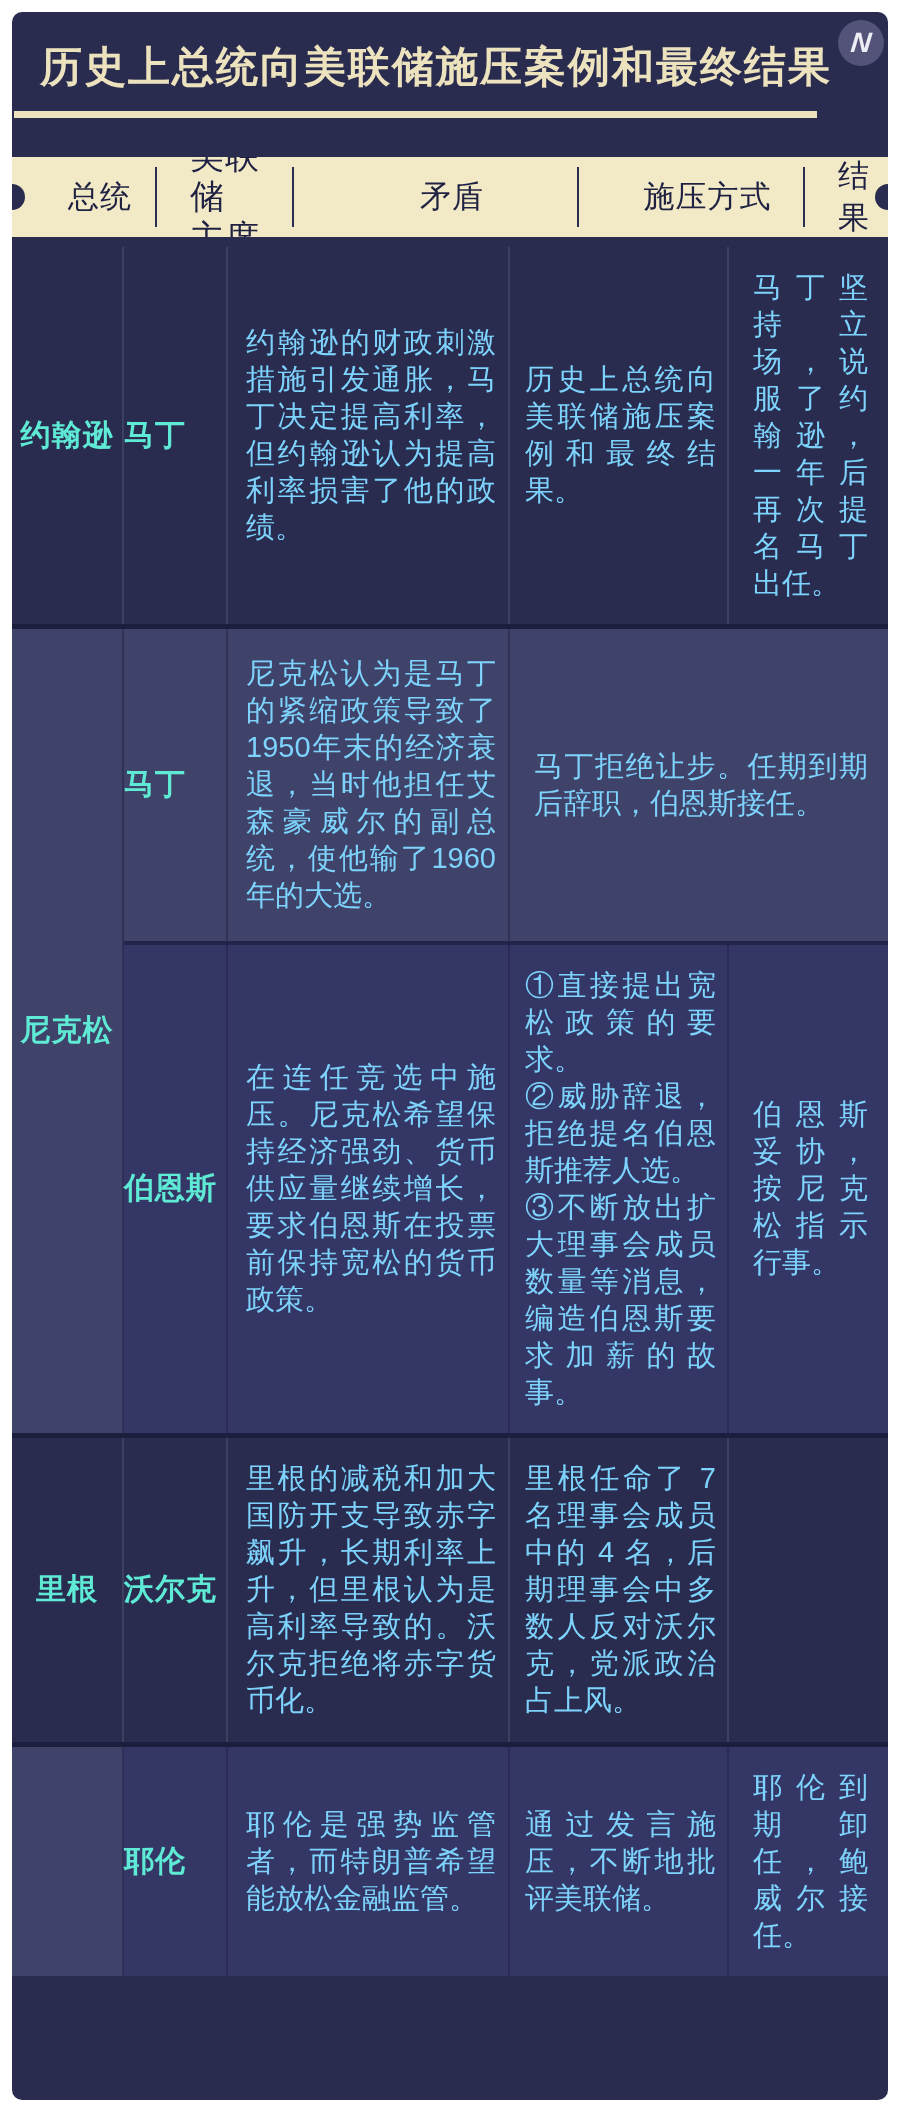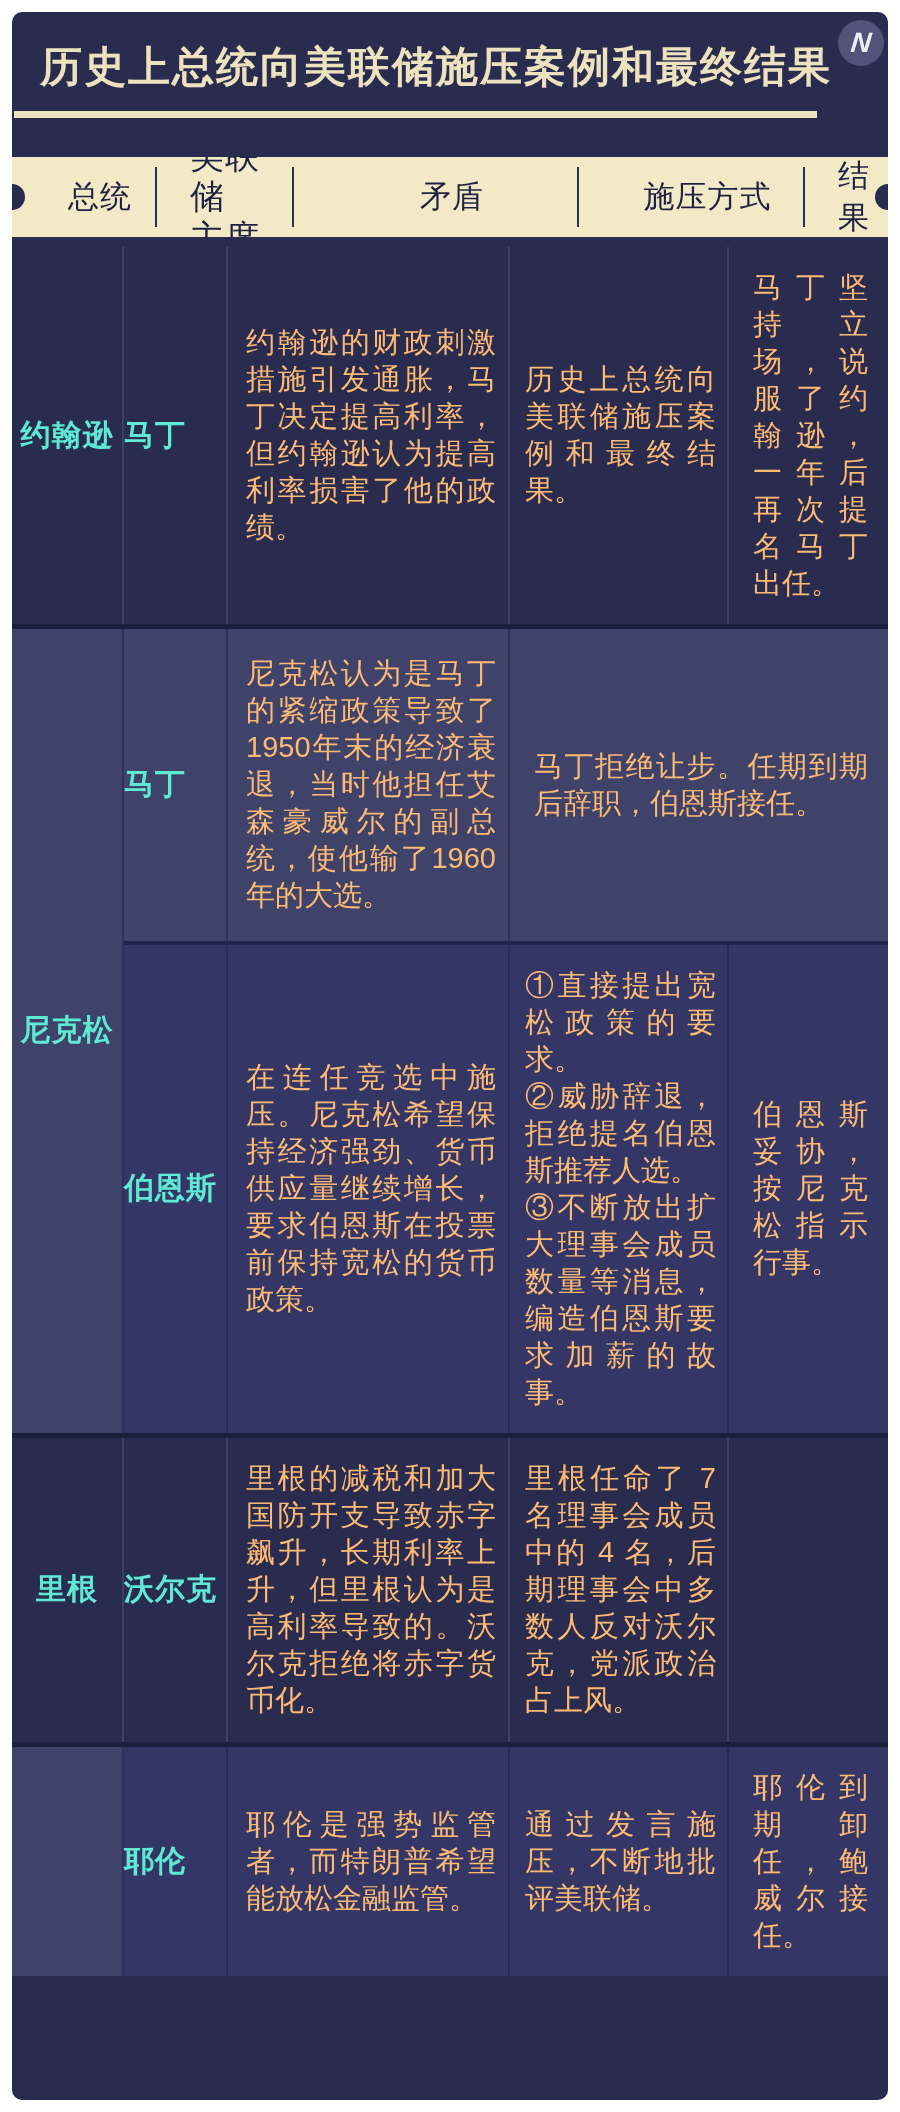--- a/index.html
+++ b/index.html
@@ -89,21 +89,21 @@
     border-right:2px solid transparent;
   }
   .cell{
     display:flex;flex-direction:column;justify-content:center;
     border-right:2px solid transparent;
   }
   .cell.conflict{width:250px;padding:22px 12px 22px 18px;}
   .cell.pressure{width:191px;padding:22px 11px 22px 15px;}
   .cell.result{flex:1;padding:22px 20px 22px 24px;border-right:none;}
   .cell p{
-    margin:0;color:#fdba74;
+    margin:0;color:#7dd3fc;
     font-size:29px;line-height:37px;
     text-align:justify;white-space:pre-line;
   }
   
   .shade-dark{background:#292b4f;}
   .shade-light{background:#3f4269;}
   .shade-mid{background:#343766;}
   .shade-dark .chair-cell,.shade-dark .cell,.pres-cell.shade-dark{border-right-color:rgba(255,255,255,0.10);}
   .shade-light .chair-cell,.shade-light .cell,.pres-cell.shade-light{border-right-color:rgba(24,26,58,0.40);}
   .shade-mid .chair-cell,.shade-mid .cell,.pres-cell.shade-mid{border-right-color:rgba(24,26,58,0.40);}

